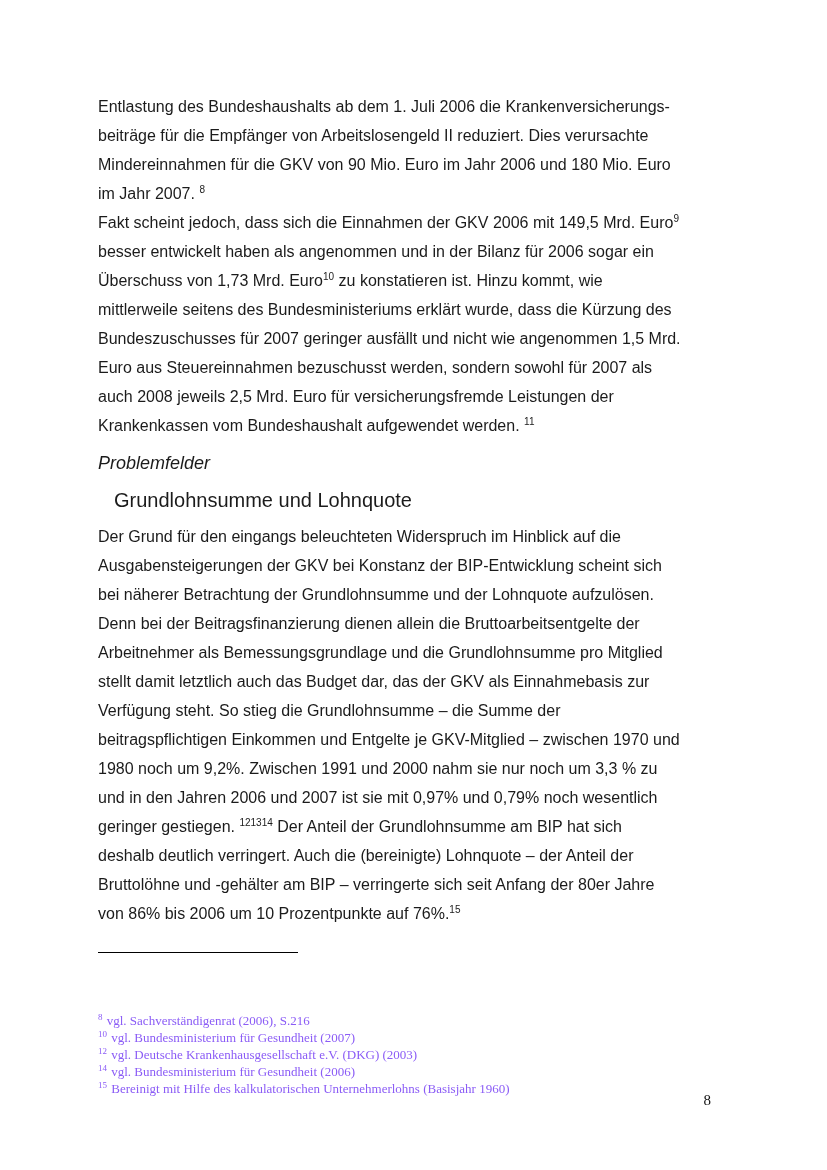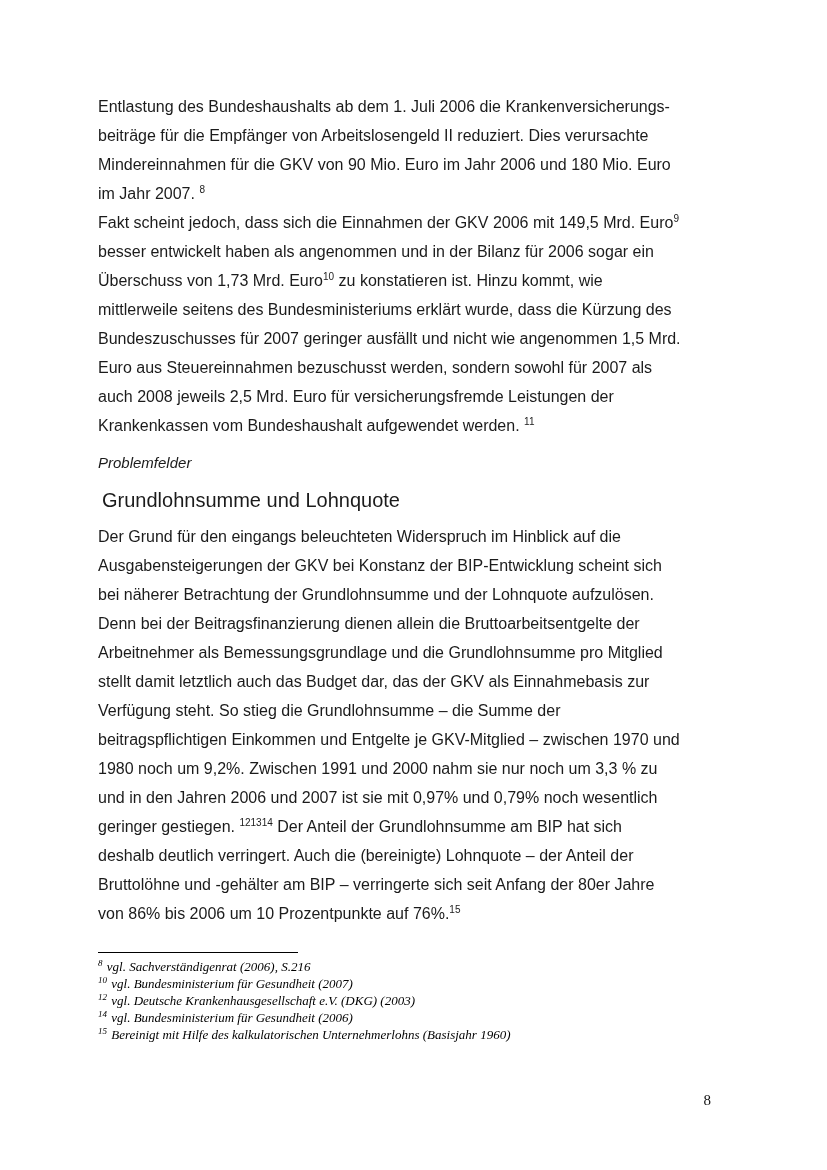--- a/index.html
+++ b/index.html
@@ -24,57 +24,56 @@
     top: 92px;
     width: 650px;
     font-size: 16px;
     line-height: 29px;
     white-space: nowrap;
   }
   .body-text p.para {
     margin: 0;
   }
   .body-text h2 {
-    font-size: 15px;
+    font-size: 18px;
     font-weight: normal;
     font-style: italic;
     line-height: 30px;
     margin: 8px 0 0 0;
   }
   .body-text h3 {
     font-size: 20px;
     font-weight: normal;
     line-height: 32px;
-    margin: 6px 0 0 4px;
+    margin: 6px 0 0 16px;
   }
   .body-text p.after-heading {
     margin-top: 6px;
   }
   sup {
     font-size: 10px;
     line-height: 0;
   }
   .footnote-sep {
     position: absolute;
     left: 98px;
     top: 952px;
     width: 200px;
     border-top: 1.6px solid #000000;
   }
   .footnotes {
     position: absolute;
     left: 98px;
-    top: 958px;
+    top: 1012px;
     width: 650px;
     font-family: "Liberation Serif", serif;
     font-size: 13px;
     line-height: 17px;
-    color: #000000;
+    color: #8b5cf6;
     white-space: nowrap;
-    font-style: italic;
   }
   .footnote sup {
     font-size: 9px;
     margin-right: 1px;
   }
   .page-number {
     position: absolute;
     left: 98px;
     top: 1092px;
     width: 613px;

